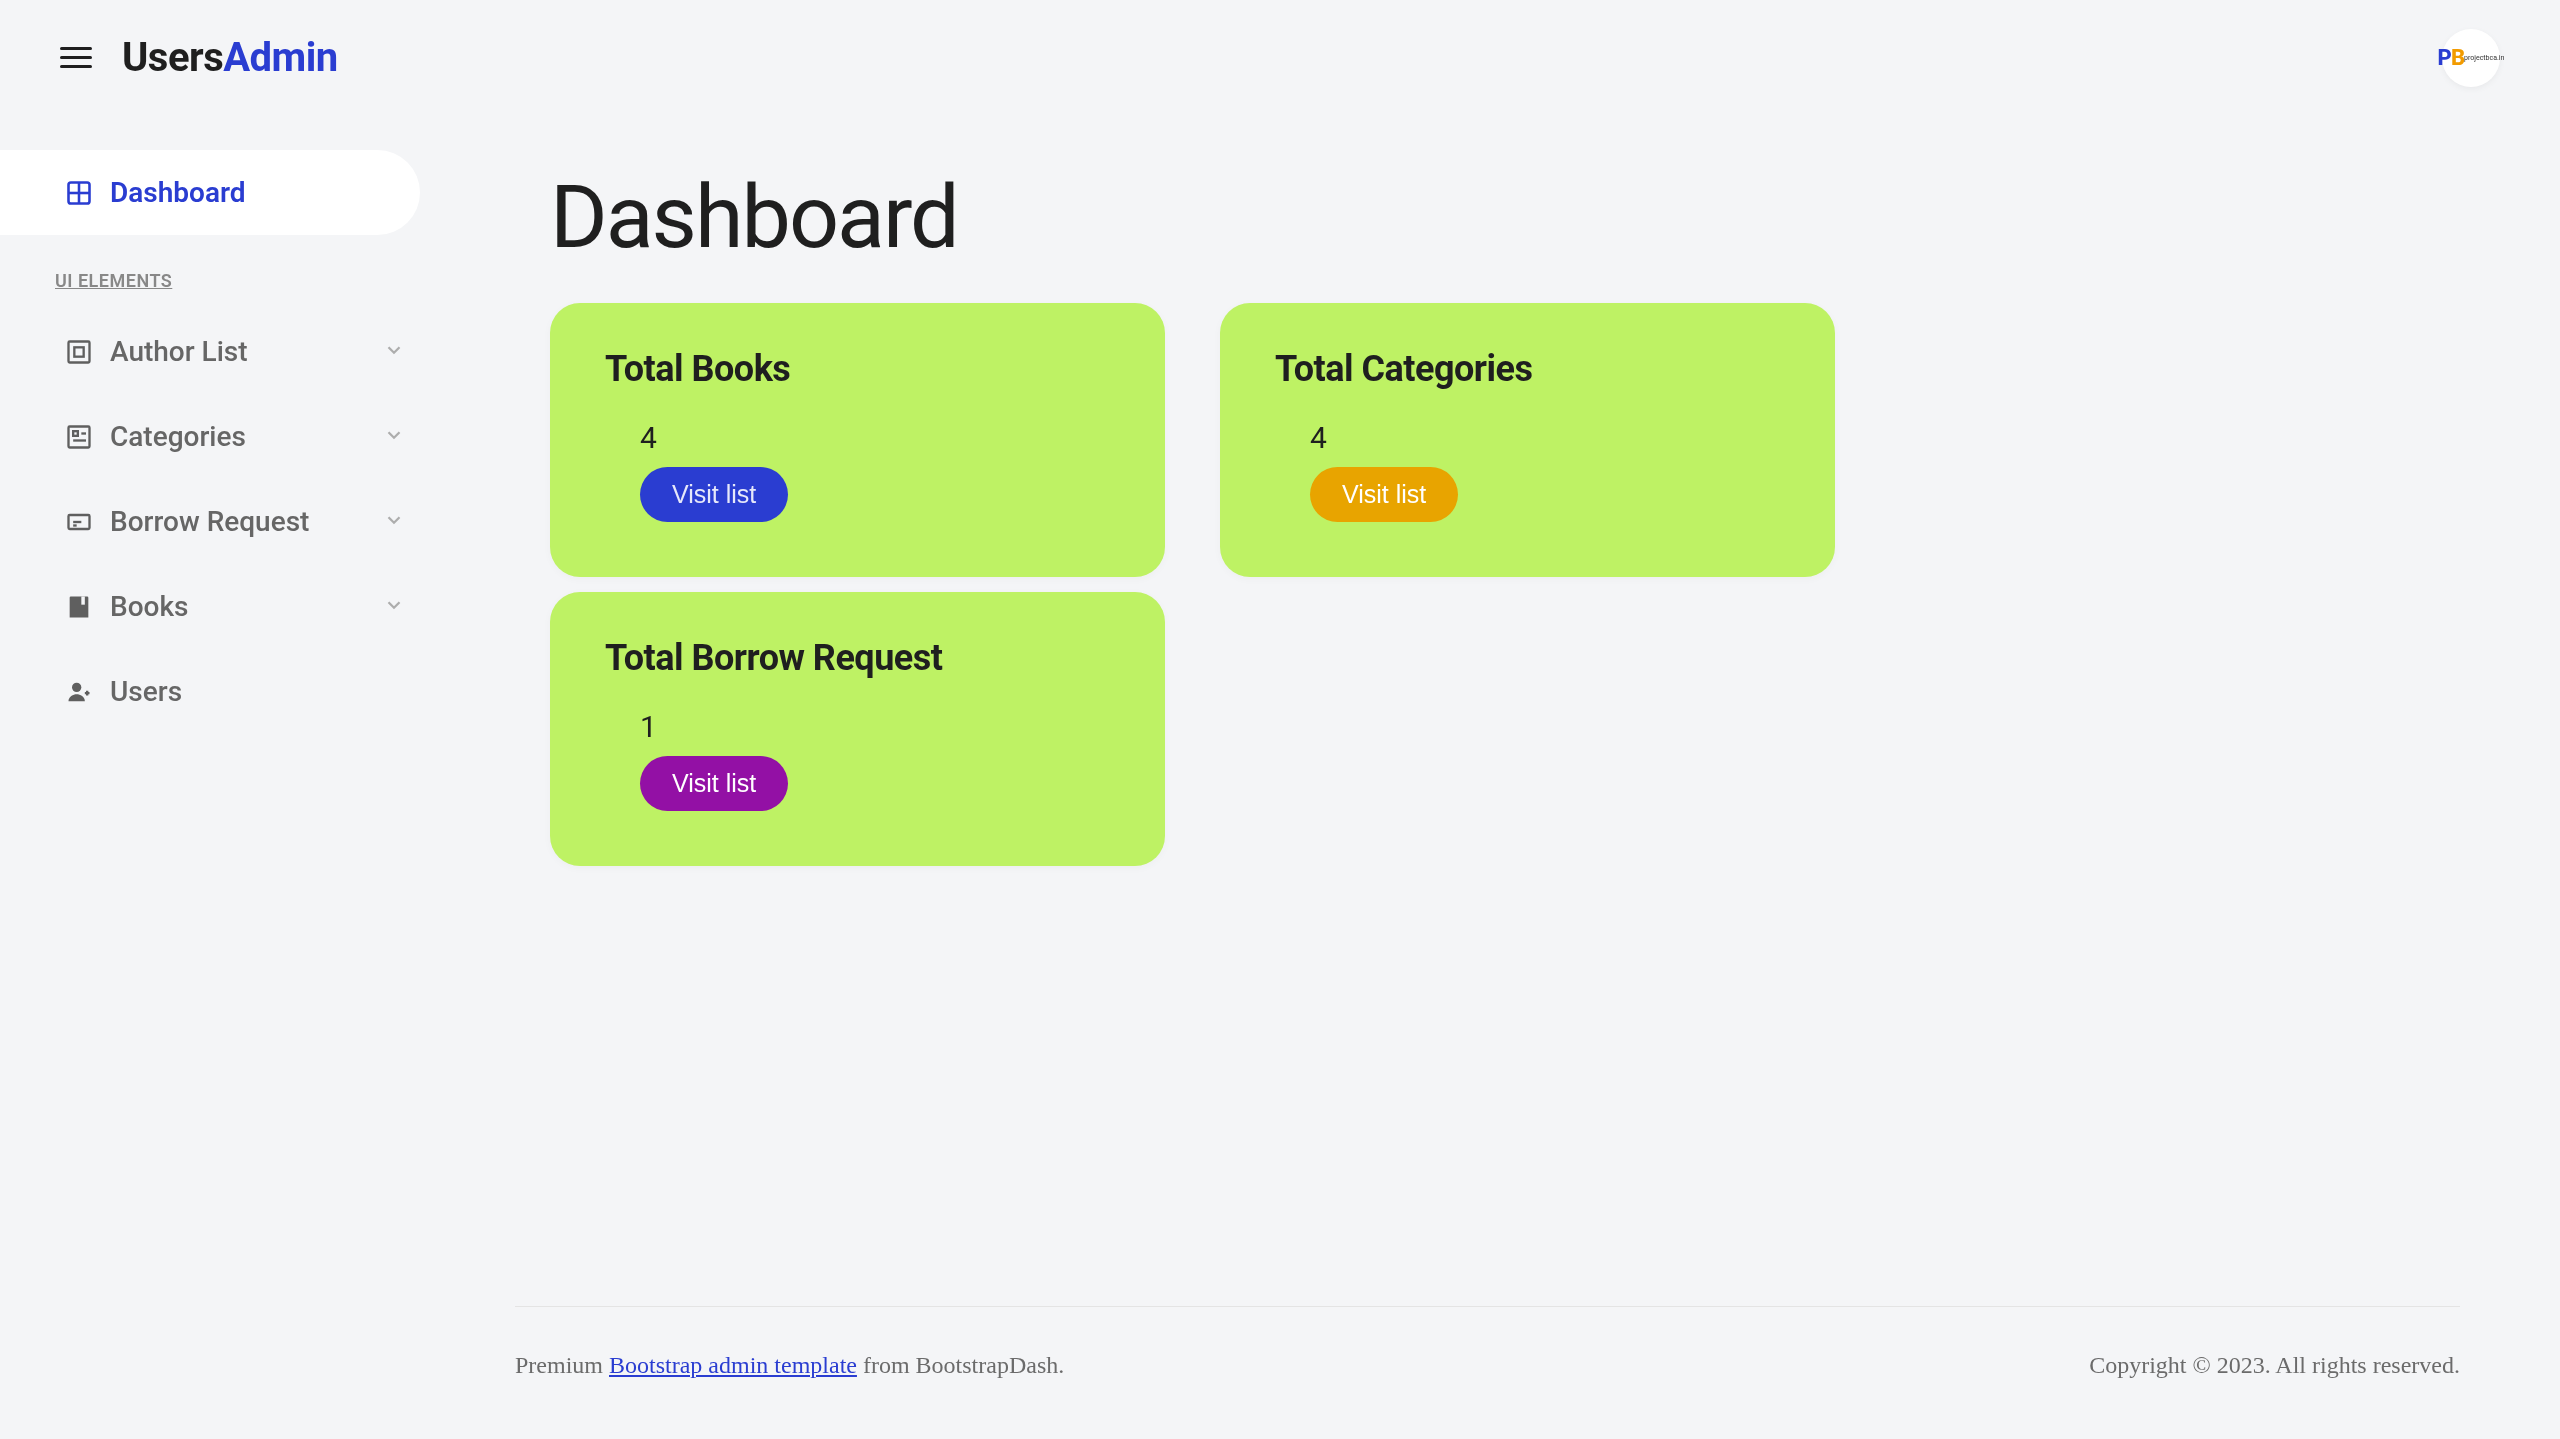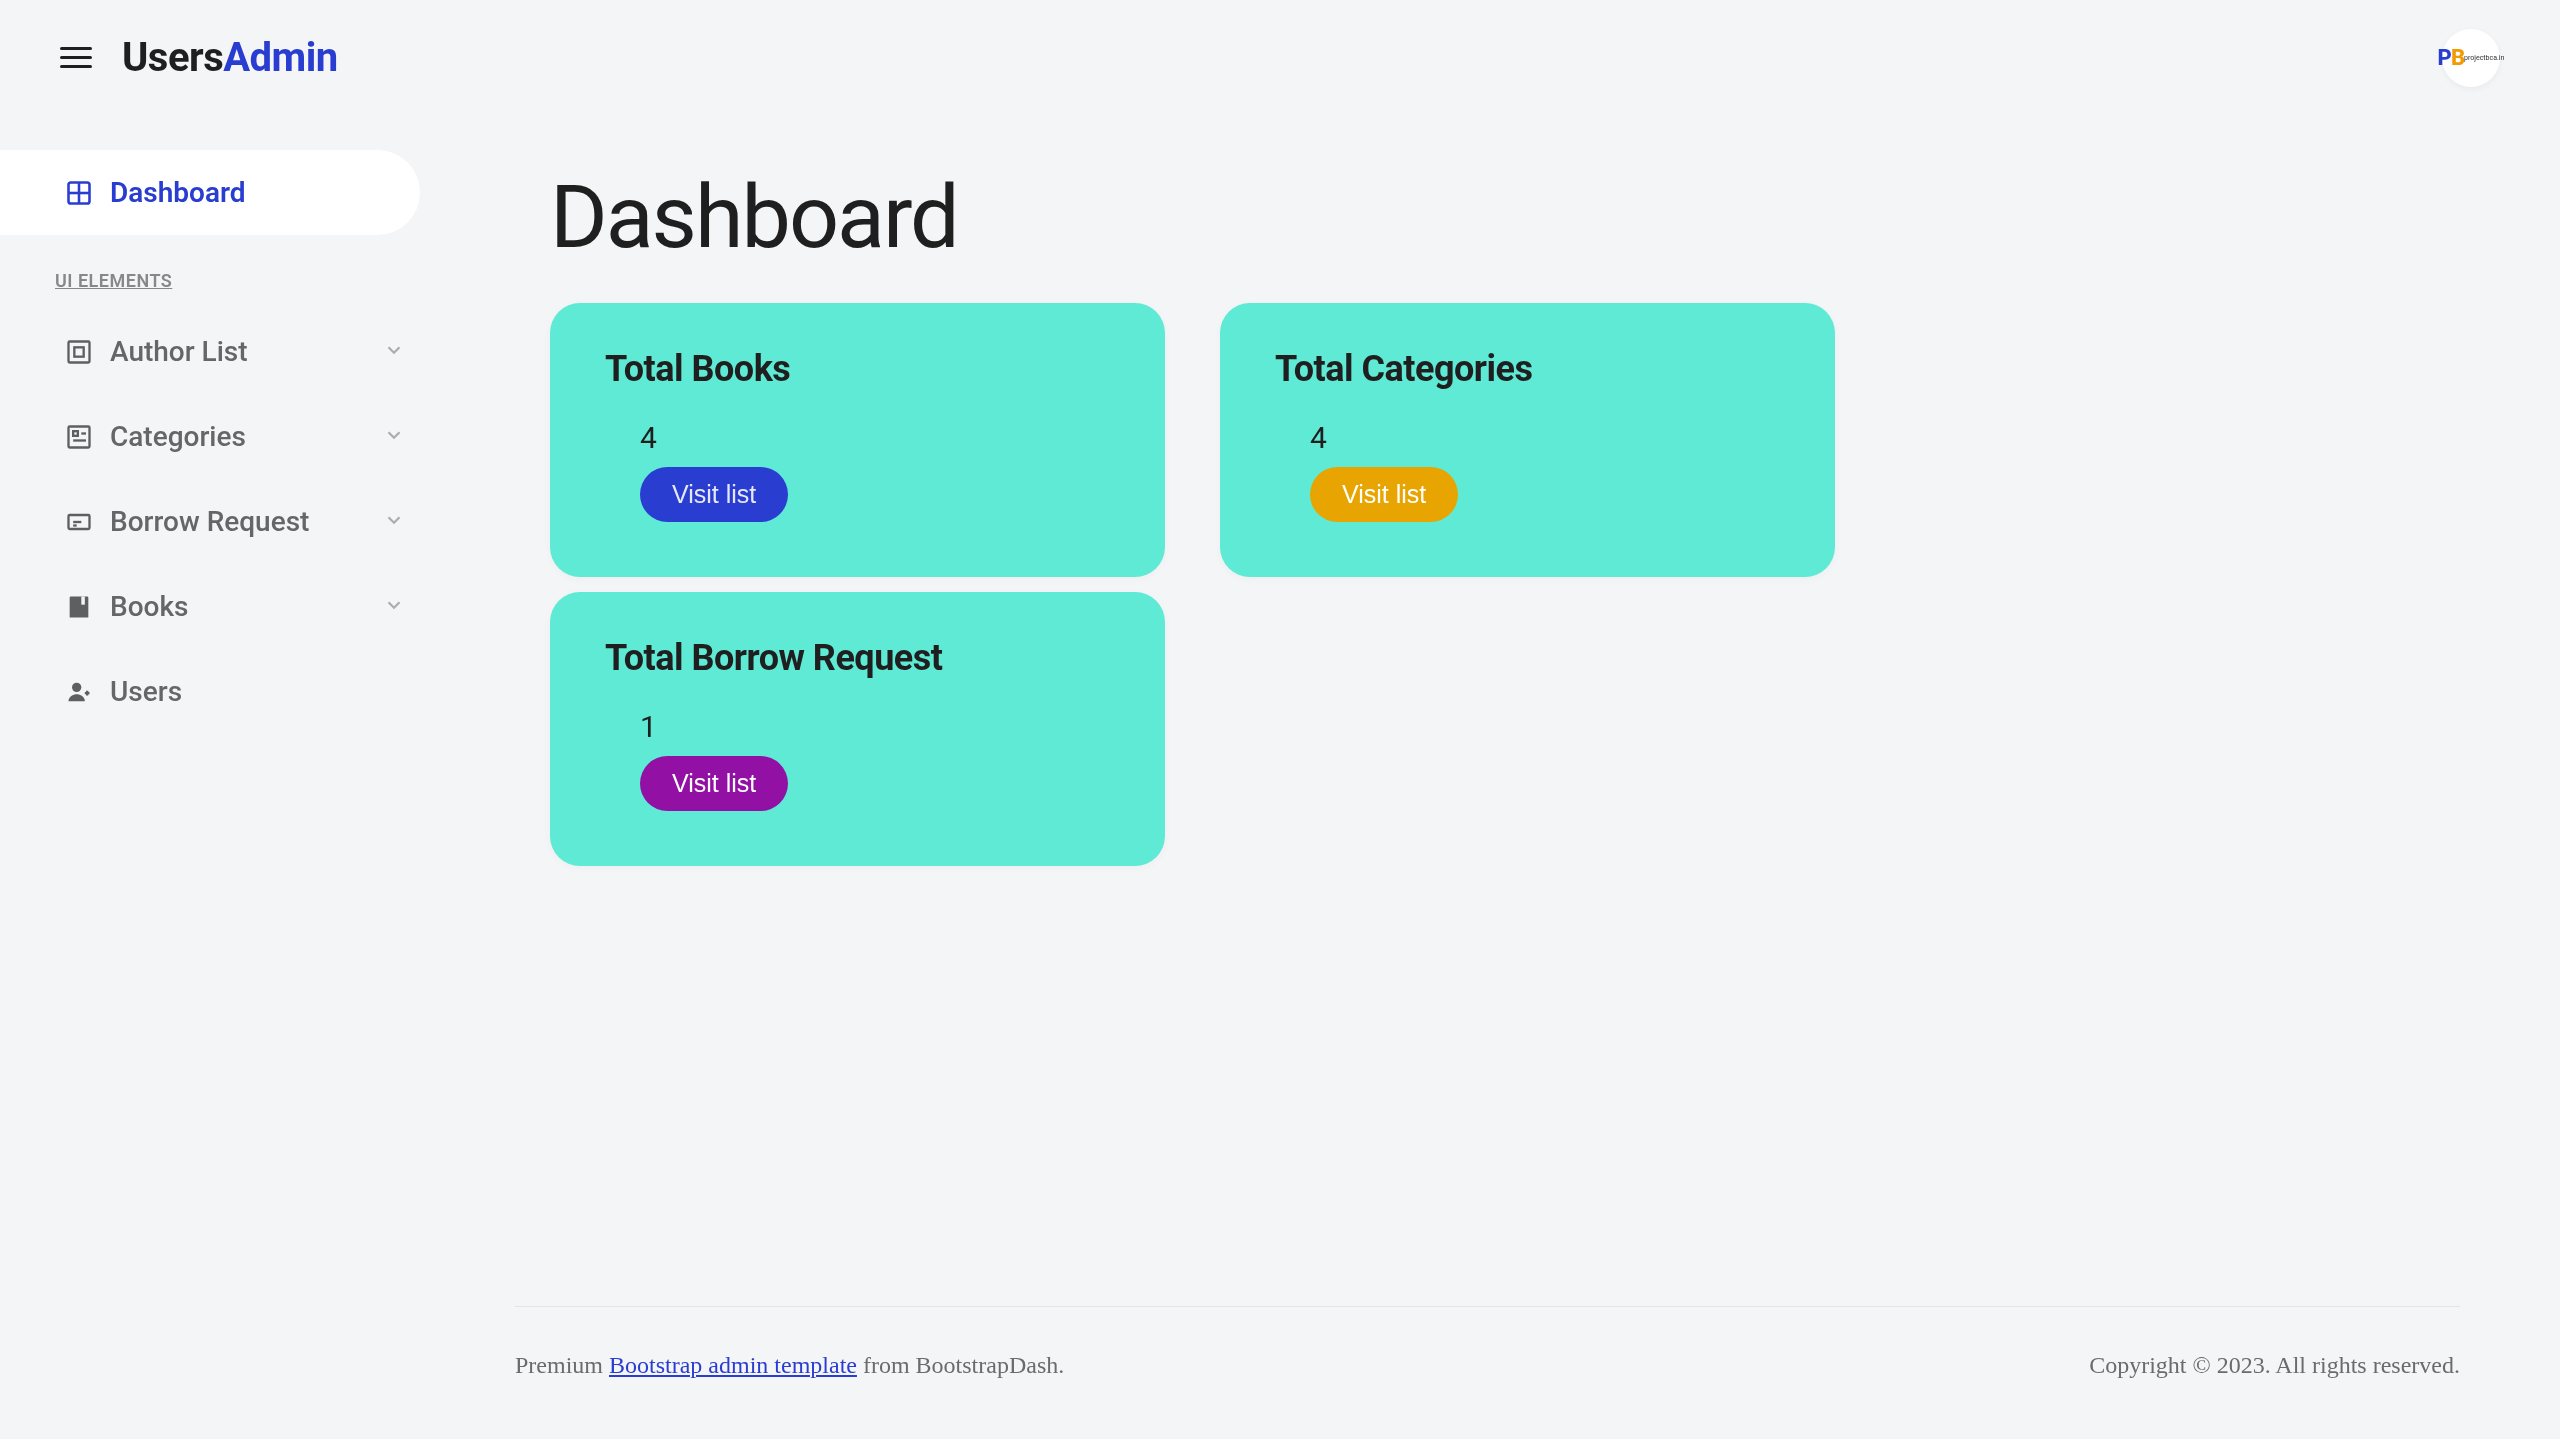--- a/index.html
+++ b/index.html
@@ -168,21 +168,21 @@
 
 .cards-grid {
   padding-left: 105px;
   display: grid;
   grid-template-columns: 615px 615px;
   gap: 55px;
   row-gap: 15px;
 }
 
 .card {
-  background: #5eead4;
+  background: #bef264;
   border-radius: 30px;
   padding: 45px 55px 55px 55px;
   box-shadow: 0 2px 8px rgba(0,0,0,0.03);
 }
 
 .card-title {
   font-size: 36px;
   font-weight: 700;
   color: #1f1f1f;
   margin-bottom: 30px;

